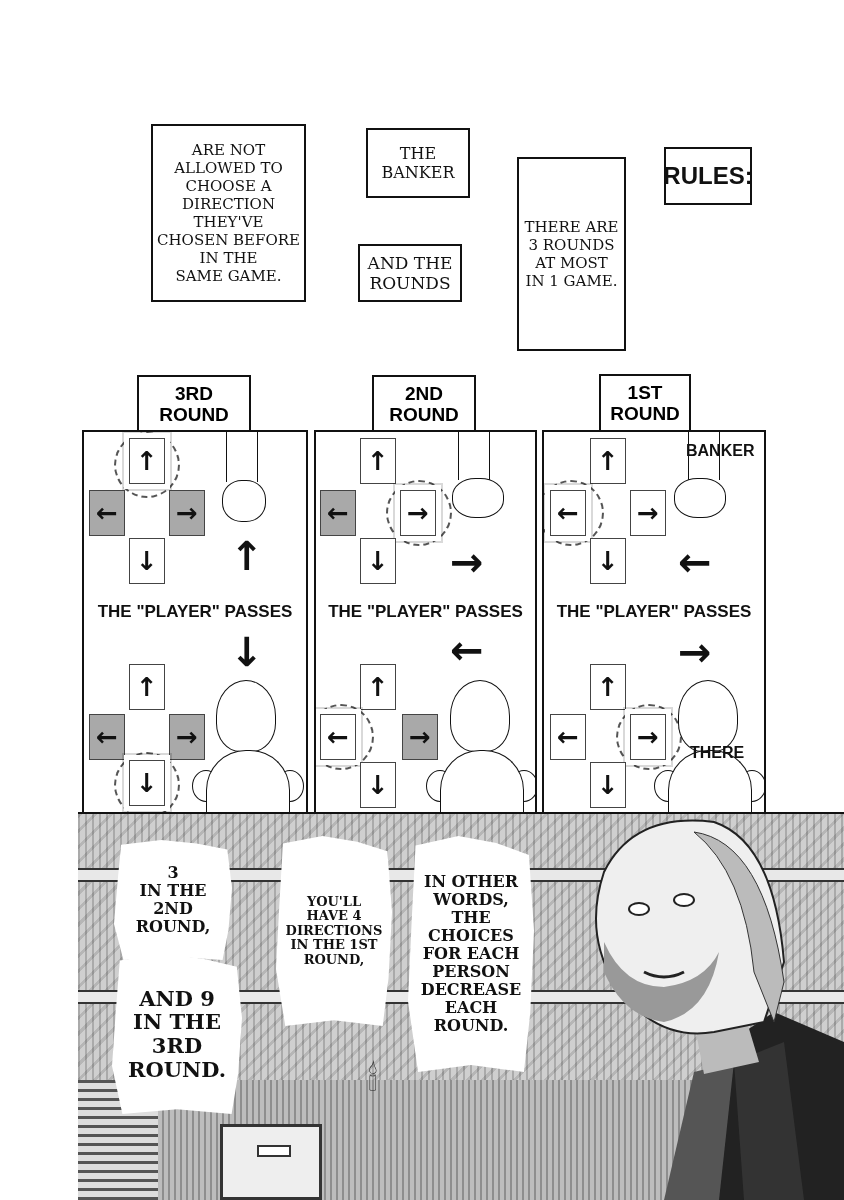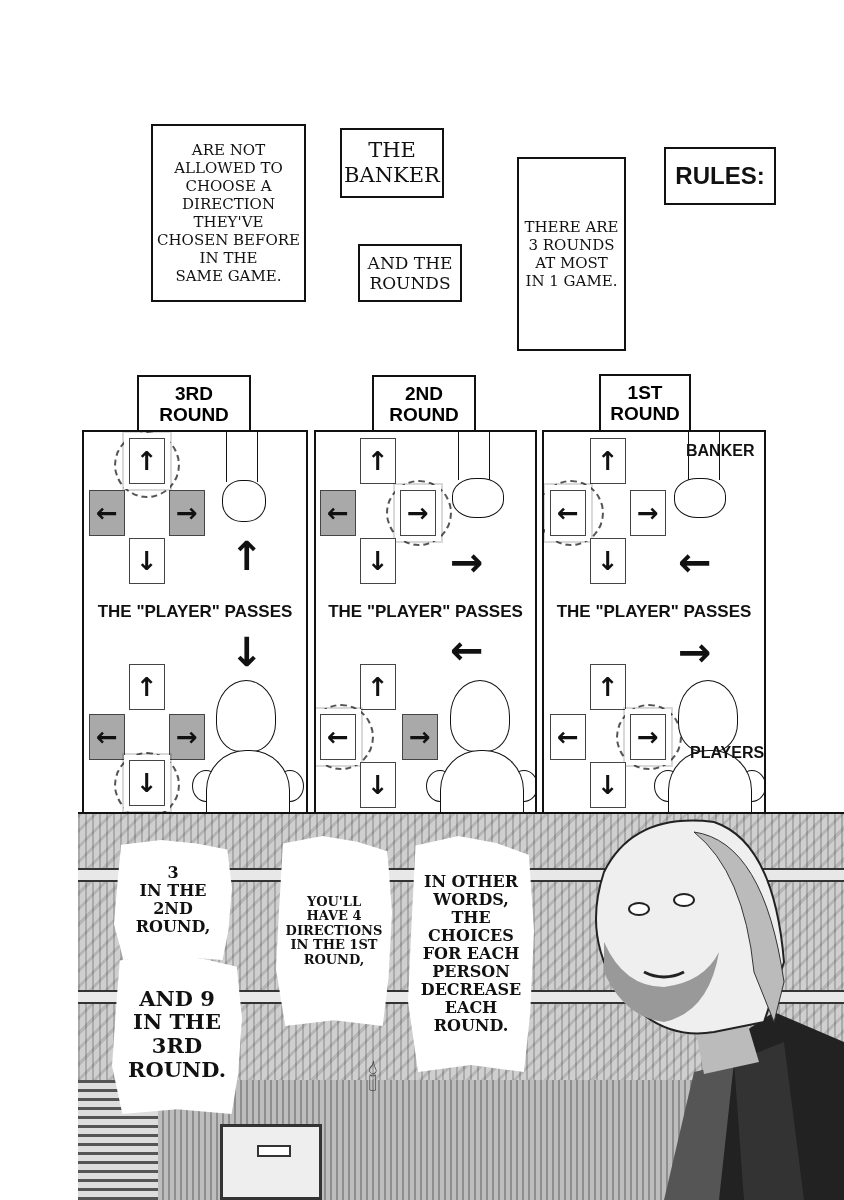--- a/index.html
+++ b/index.html
@@ -73,35 +73,35 @@
 <div class="abs caption" style="left:151px; top:124px; width:155px; height:178px; font-size:15px;">
   <span>ARE NOT
 ALLOWED TO
 CHOOSE A
 DIRECTION
 THEY'VE
 CHOSEN BEFORE
 IN THE
 SAME GAME.</span>
 </div>
-<div class="abs caption" style="left:340px; top:128px; width:104px; height:70px; font-size:21px;">
+<div class="abs caption" style="left:366px; top:128px; width:104px; height:70px; font-size:16px;">
   <span>THE
 BANKER</span>
 </div>
 <div class="abs caption" style="left:358px; top:244px; width:104px; height:58px; font-size:17px;">
   <span>AND THE
 ROUNDS</span>
 </div>
 <div class="abs caption" style="left:517px; top:118px; width:109px; height:194px; font-size:15px;margin-top:39px;">
   <span>THERE ARE
 3 ROUNDS
 AT MOST
 IN 1 GAME.</span>
 </div>
-<div class="abs caption rules-box" style="left:664px; top:147px; width:112px; height:58px;">
+<div class="abs caption rules-box" style="left:664px; top:147px; width:88px; height:58px;">
   <span>RULES:</span>
 </div>
 
 <div class="abs round-tab" style="left:137px; top:375px; width:114px; height:57px;">3RD
 ROUND</div>
 <div class="abs round-tab" style="left:372px; top:375px; width:104px; height:57px;">2ND
 ROUND</div>
 <div class="abs round-tab" style="left:599px; top:374px; width:92px; height:57px;">1ST
 ROUND</div>
 
@@ -167,21 +167,21 @@
   <div class="big-arrow" style="left:134px; top:200px;">→</div>
   <div class="dir" style="left:46px; top:232px;">↑</div>
   <div class="dir" style="left:6px; top:282px;">←</div>
   <div class="rays" style="left:72px; top:272px; width:62px; height:62px;"></div>
   <div class="dir picked" style="left:86px; top:282px;">→</div>
   <div class="dir" style="left:46px; top:330px;">↓</div>
   <div class="head" style="left:134px; top:248px; width:58px; height:70px;"></div>
   <div class="shoulder" style="left:110px; top:338px; width:26px; height:30px;"></div>
   <div class="shoulder" style="left:194px; top:338px; width:26px; height:30px;"></div>
   <div class="torso" style="left:124px; top:318px; width:82px; height:80px;"></div>
-  <div class="label-tag" style="left:146px; top:312px;">PLAYERS</div>
+  <div class="label-tag" style="left:146px; top:312px;">THERE</div>
 </div>
 
 <div class="abs scene">
   <div class="beam" style="top:54px;"></div>
   <div class="beam" style="top:176px;"></div>
   <div class="wall-lower"></div>
   <div class="shutter"></div>
   <div class="cabinet">
     <div class="cabinet-handle"></div>
   </div>

